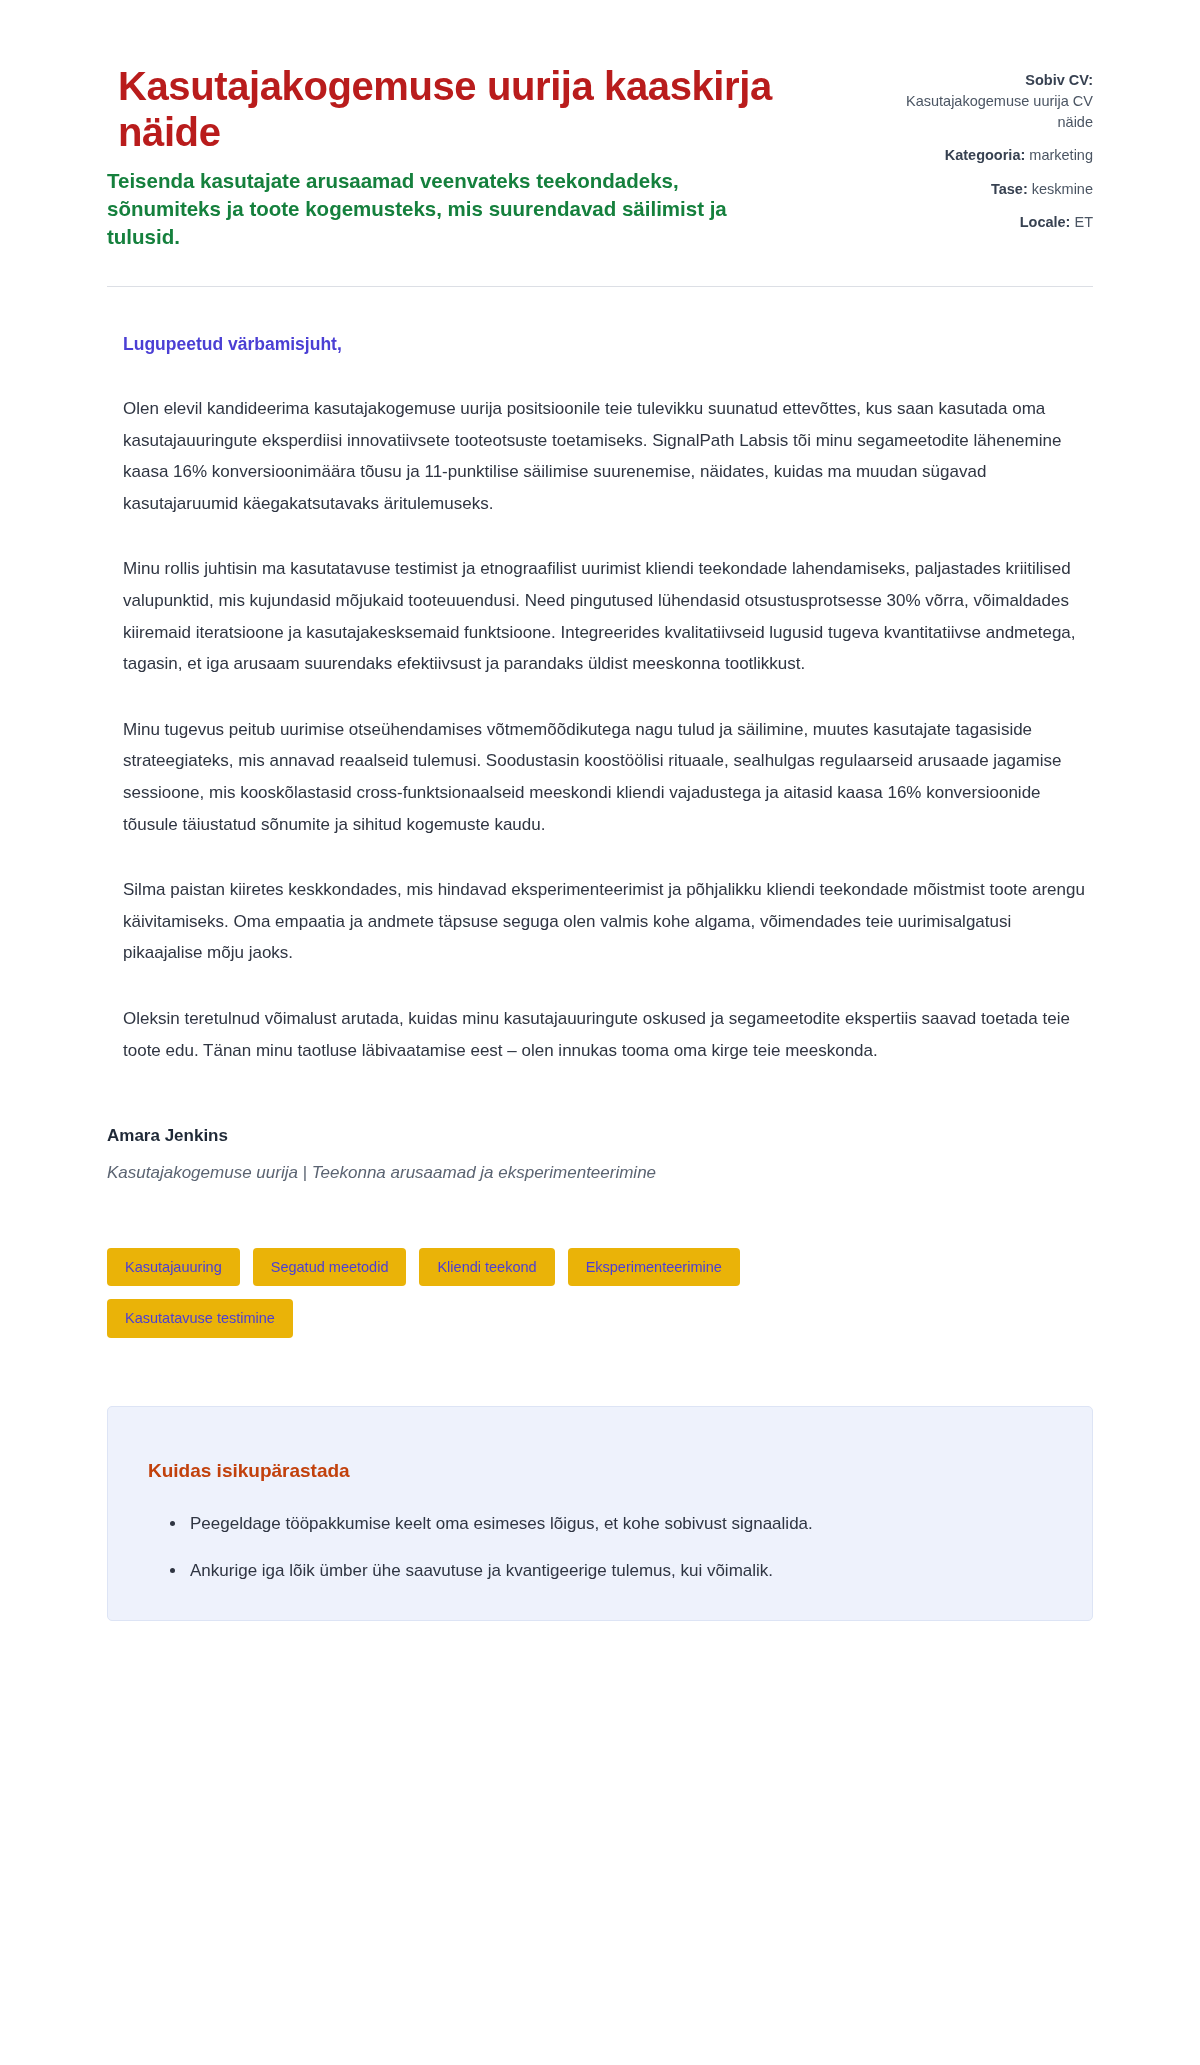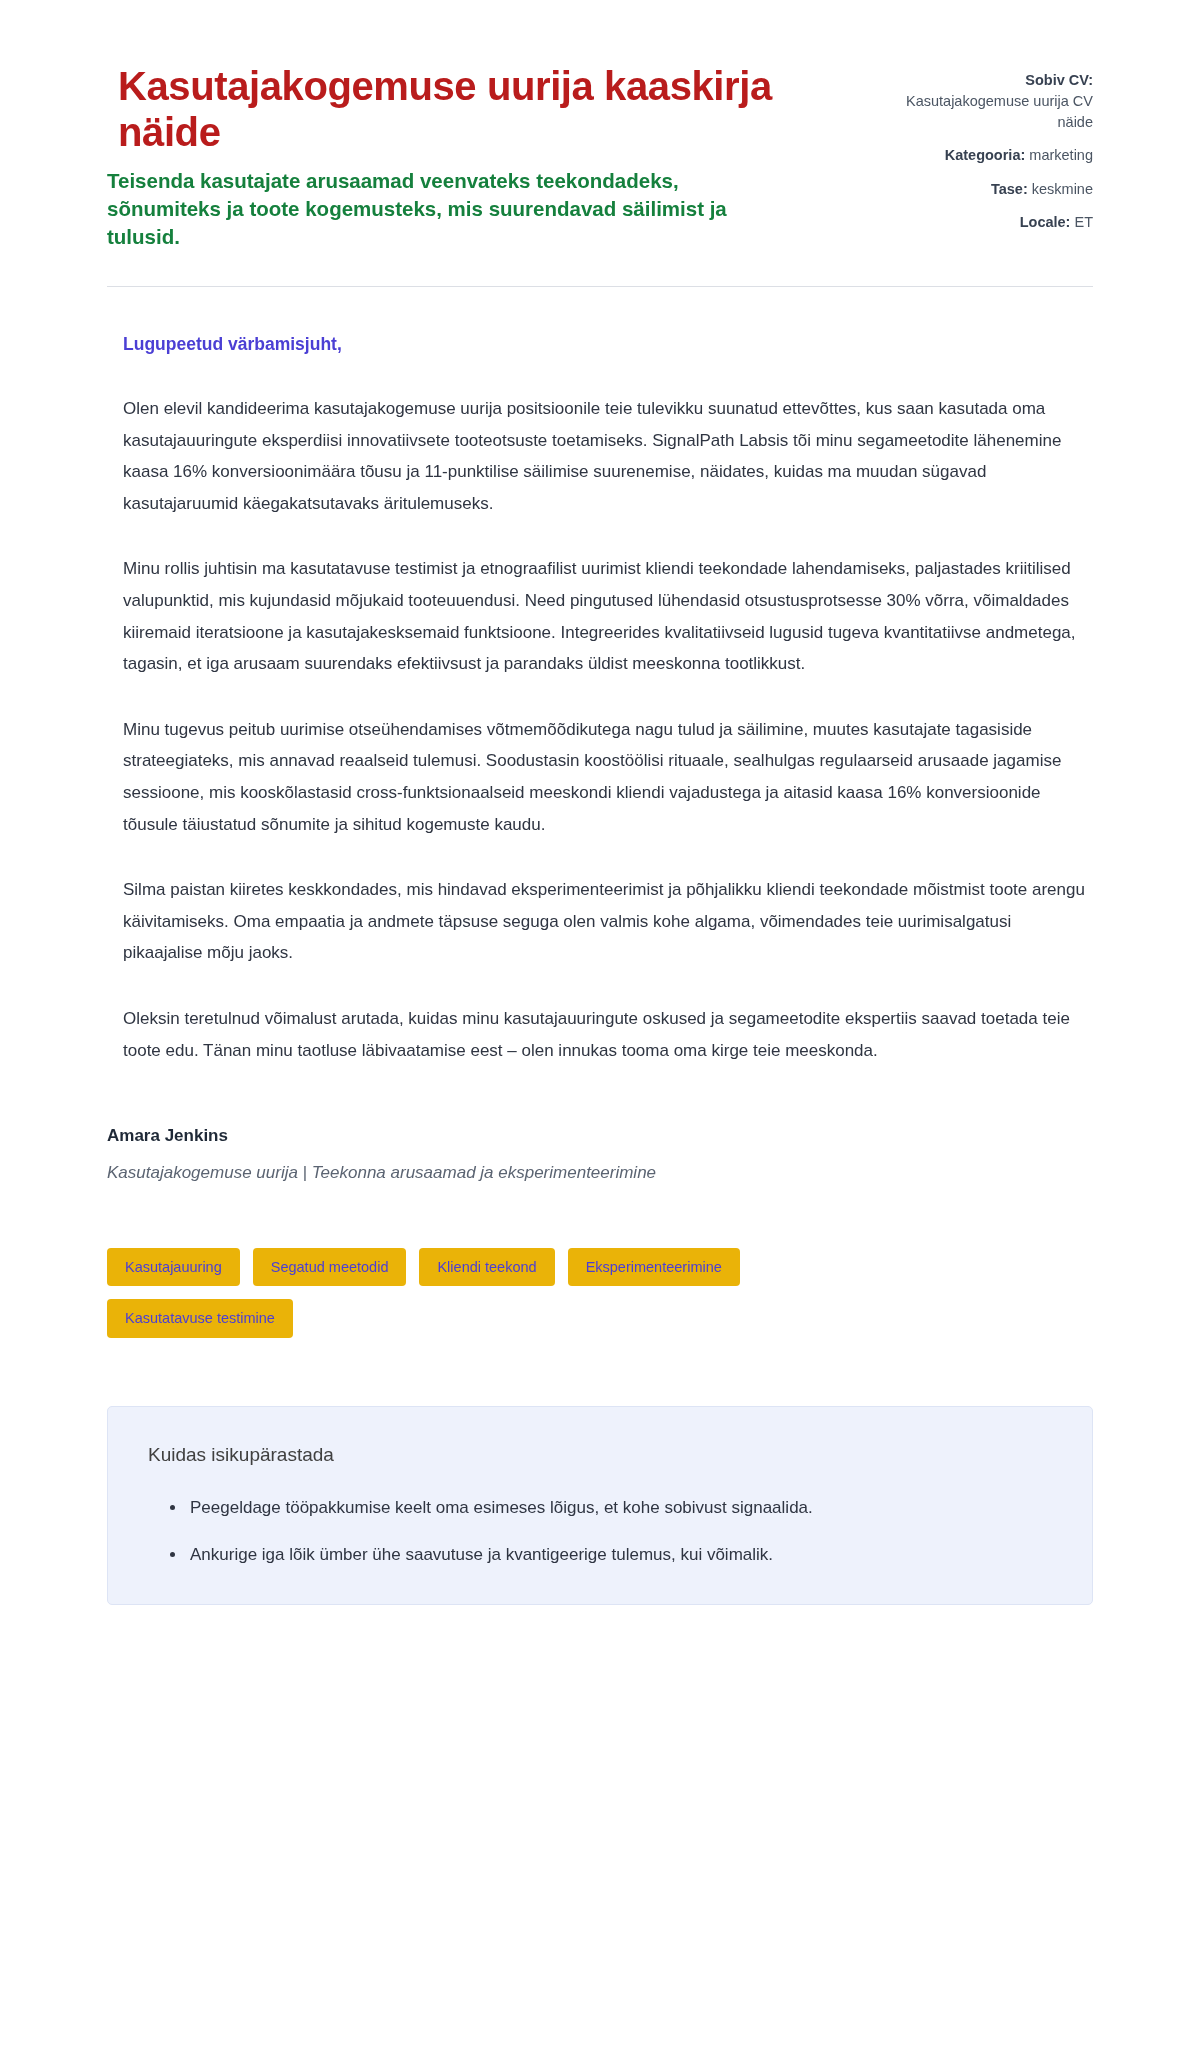--- a/index.html
+++ b/index.html
@@ -136,24 +136,24 @@
 
   
   .callout {
     margin-top: 68px;
     background: #eef2fc;
     border: 1px solid #dde4f5;
     border-radius: 5px;
     padding: 36px 40px 34px 40px;
   }
   .callout-title {
-    margin: 0 0 26px 0;
+    margin: 16px 0 26px 0;
     font-size: 19px;
-    font-weight: 400;
-    color: #404040;
+    font-weight: 700;
+    color: #c2410c;
     line-height: 1.3;
   }
   .callout-list {
     margin: 0;
     padding: 0 0 0 22px;
     list-style: none;
   }
   .callout-list li {
     position: relative;
     font-size: 17px;

